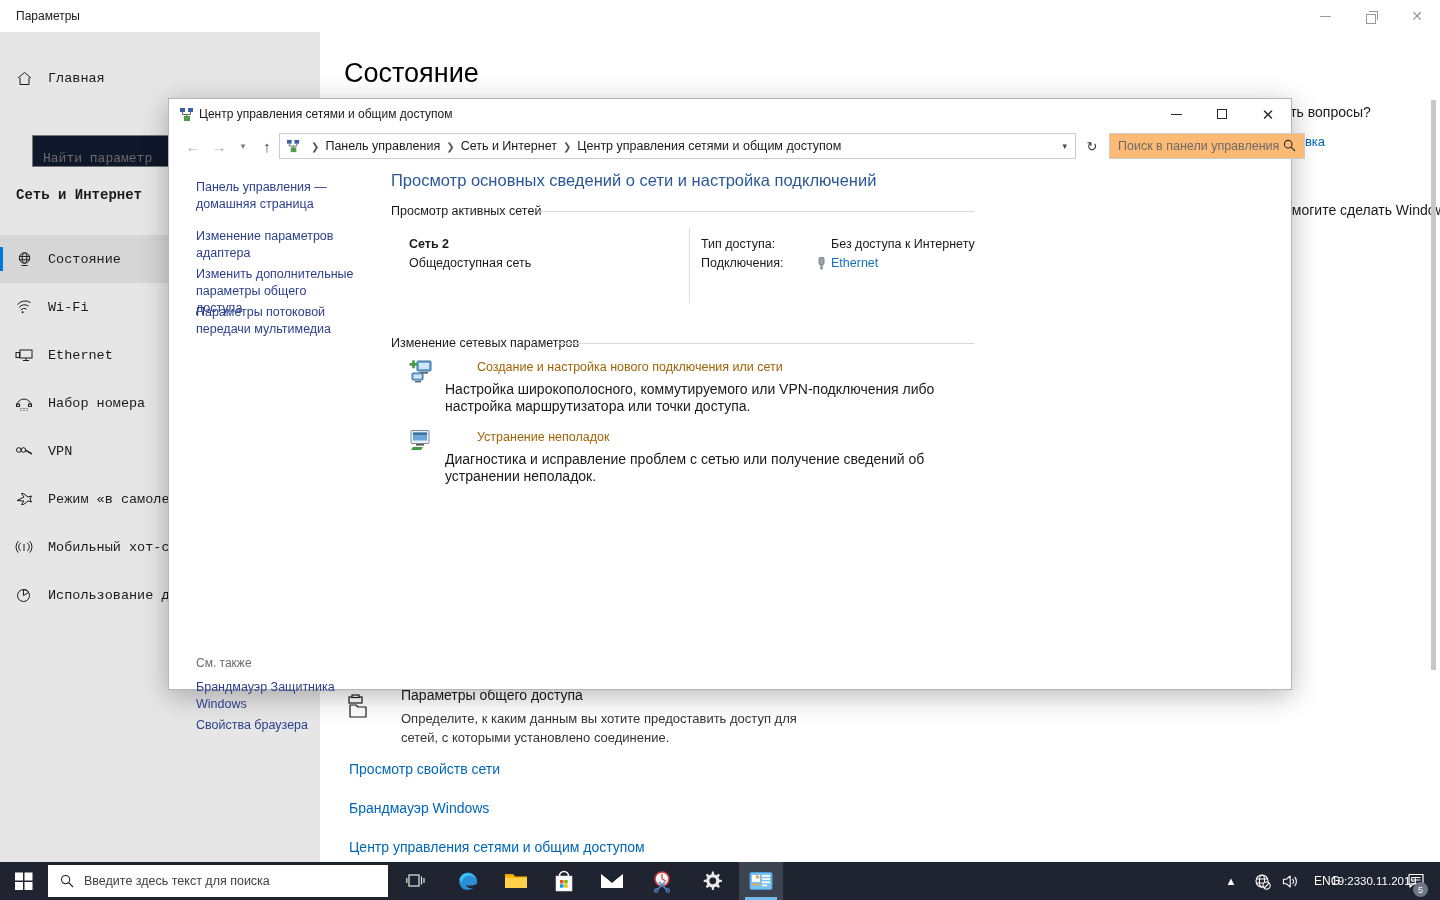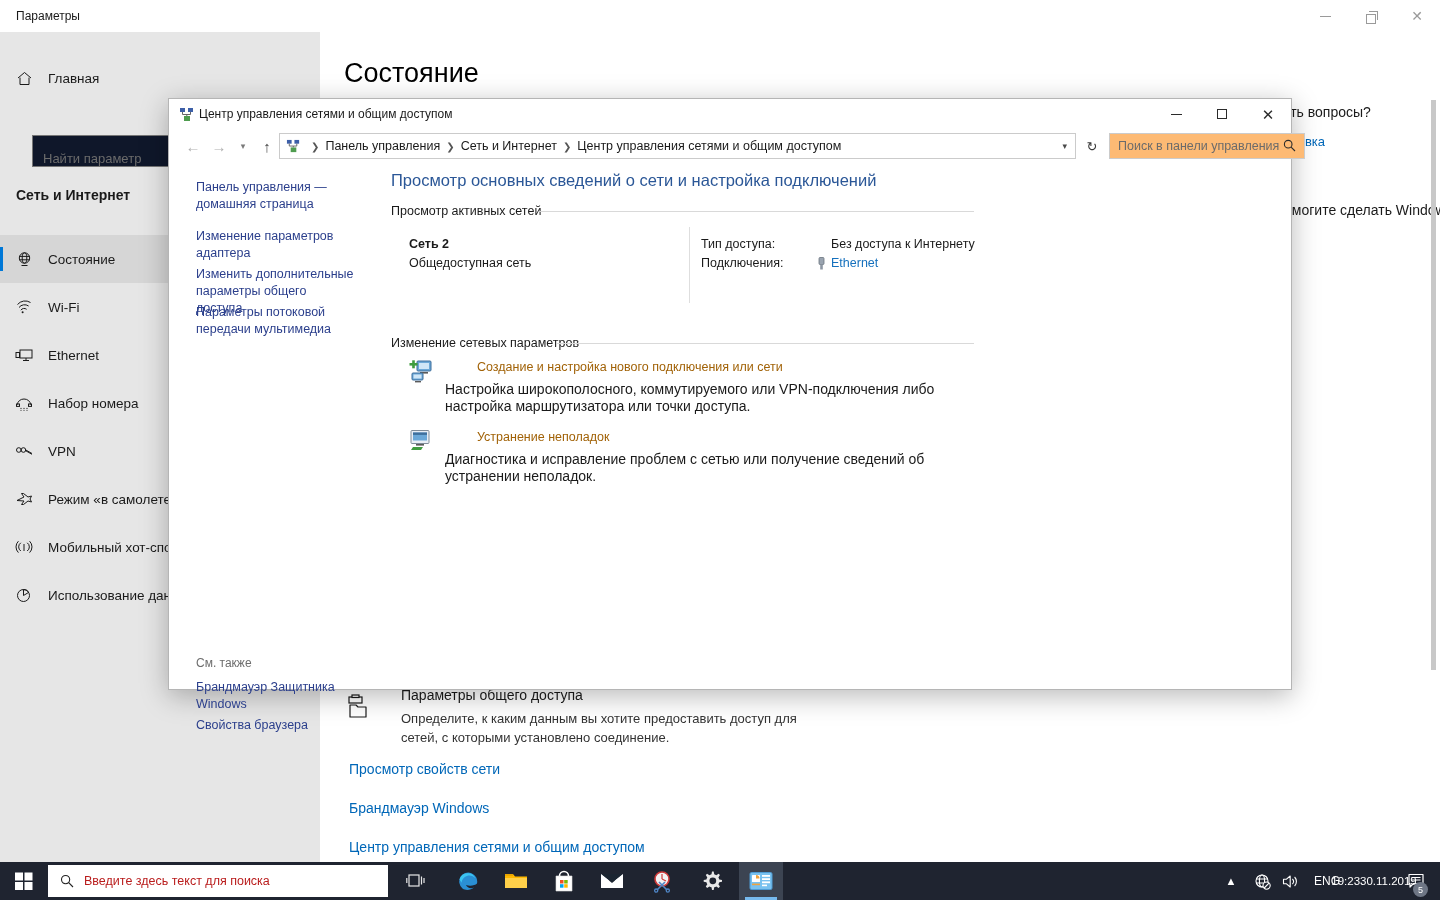--- a/index.html
+++ b/index.html
@@ -43,20 +43,21 @@
     width: 8px; height: 8px; border: 1px solid #9a9a9a;
     border-bottom: none; border-left: none;
   }
   .glyph-close { font-size: 14px; color: #9a9a9a; line-height: 1; }
 
   
   #settings-sidebar {
     position: absolute; left: 0; top: 32px;
     width: 320px; height: 830px;
     background: #e6e6e6;
+    font-family: Liberation Mono, monospace;
   }
   #nav-home {
     position: absolute; left: 0; top: 26px;
     width: 320px; height: 40px;
     display: flex; align-items: center;
   }
   #nav-home .nav-ico { width: 48px; display:flex; justify-content:center; }
   #nav-home .nav-lbl { font-size: 13.5px; color: #1a1a1a; }
   #settings-search {
     position: absolute; left: 16px; top: 103px;
@@ -296,21 +297,21 @@
   }
   #start-button {
     position: absolute; left: 0; top: 0; width: 48px; height: 38px;
     display: flex; align-items: center; justify-content: center;
   }
   #tb-search {
     position: absolute; left: 48px; top: 3px; width: 340px; height: 32px;
     background: #ffffff; display: flex; align-items: center;
   }
   #tb-search .mag { margin-left: 12px; font-size: 13px; color: #222; }
-  #tb-search .ph { margin-left: 10px; font-size: 12.5px; color: #b91c1c; }
+  #tb-search .ph { margin-left: 10px; font-size: 12.5px; color: #404040; }
   .tb-app {
     position: absolute; top: 0; width: 44px; height: 38px;
     display: flex; align-items: center; justify-content: center;
   }
   .tb-app.active { background: #3c4452; }
   .tb-app.active:after {
     content: ""; position: absolute; left: 6px; bottom: 0;
     width: 32px; height: 3px; background: #76b9ed;
   }
   #tray { position: absolute; right: 0; top: 0; height: 38px; }

